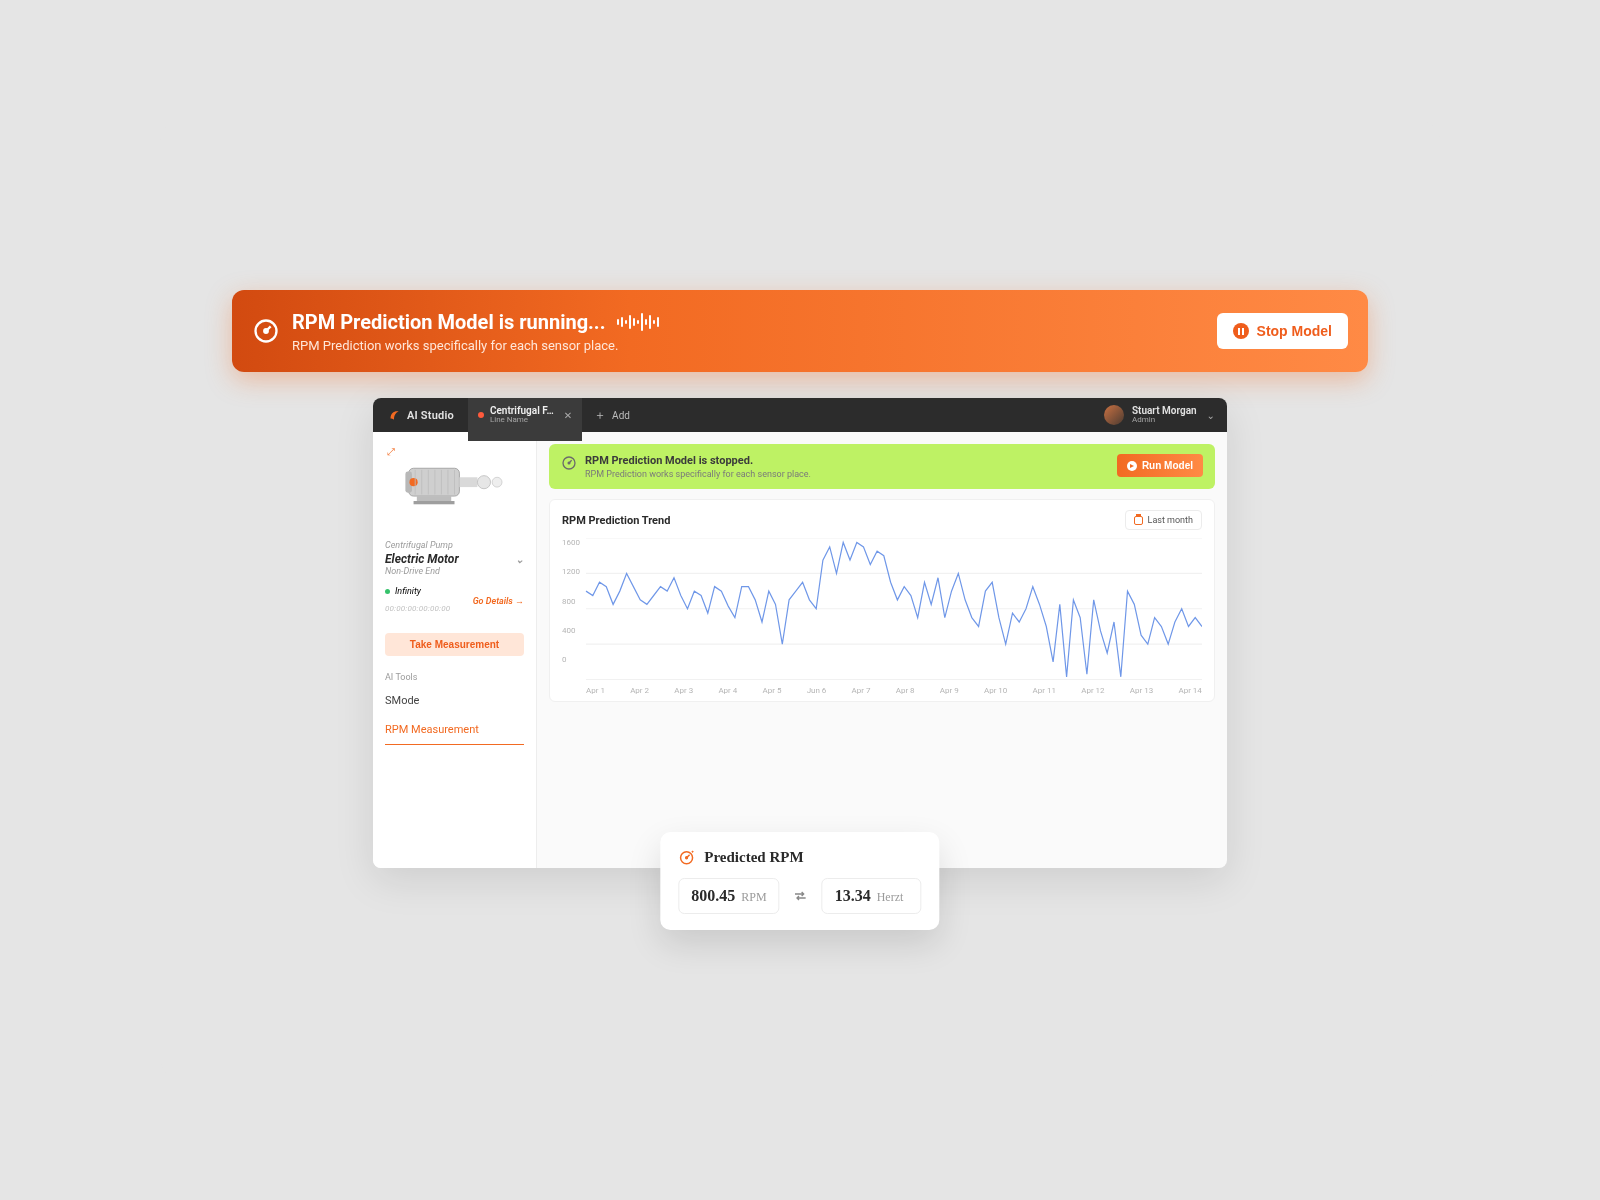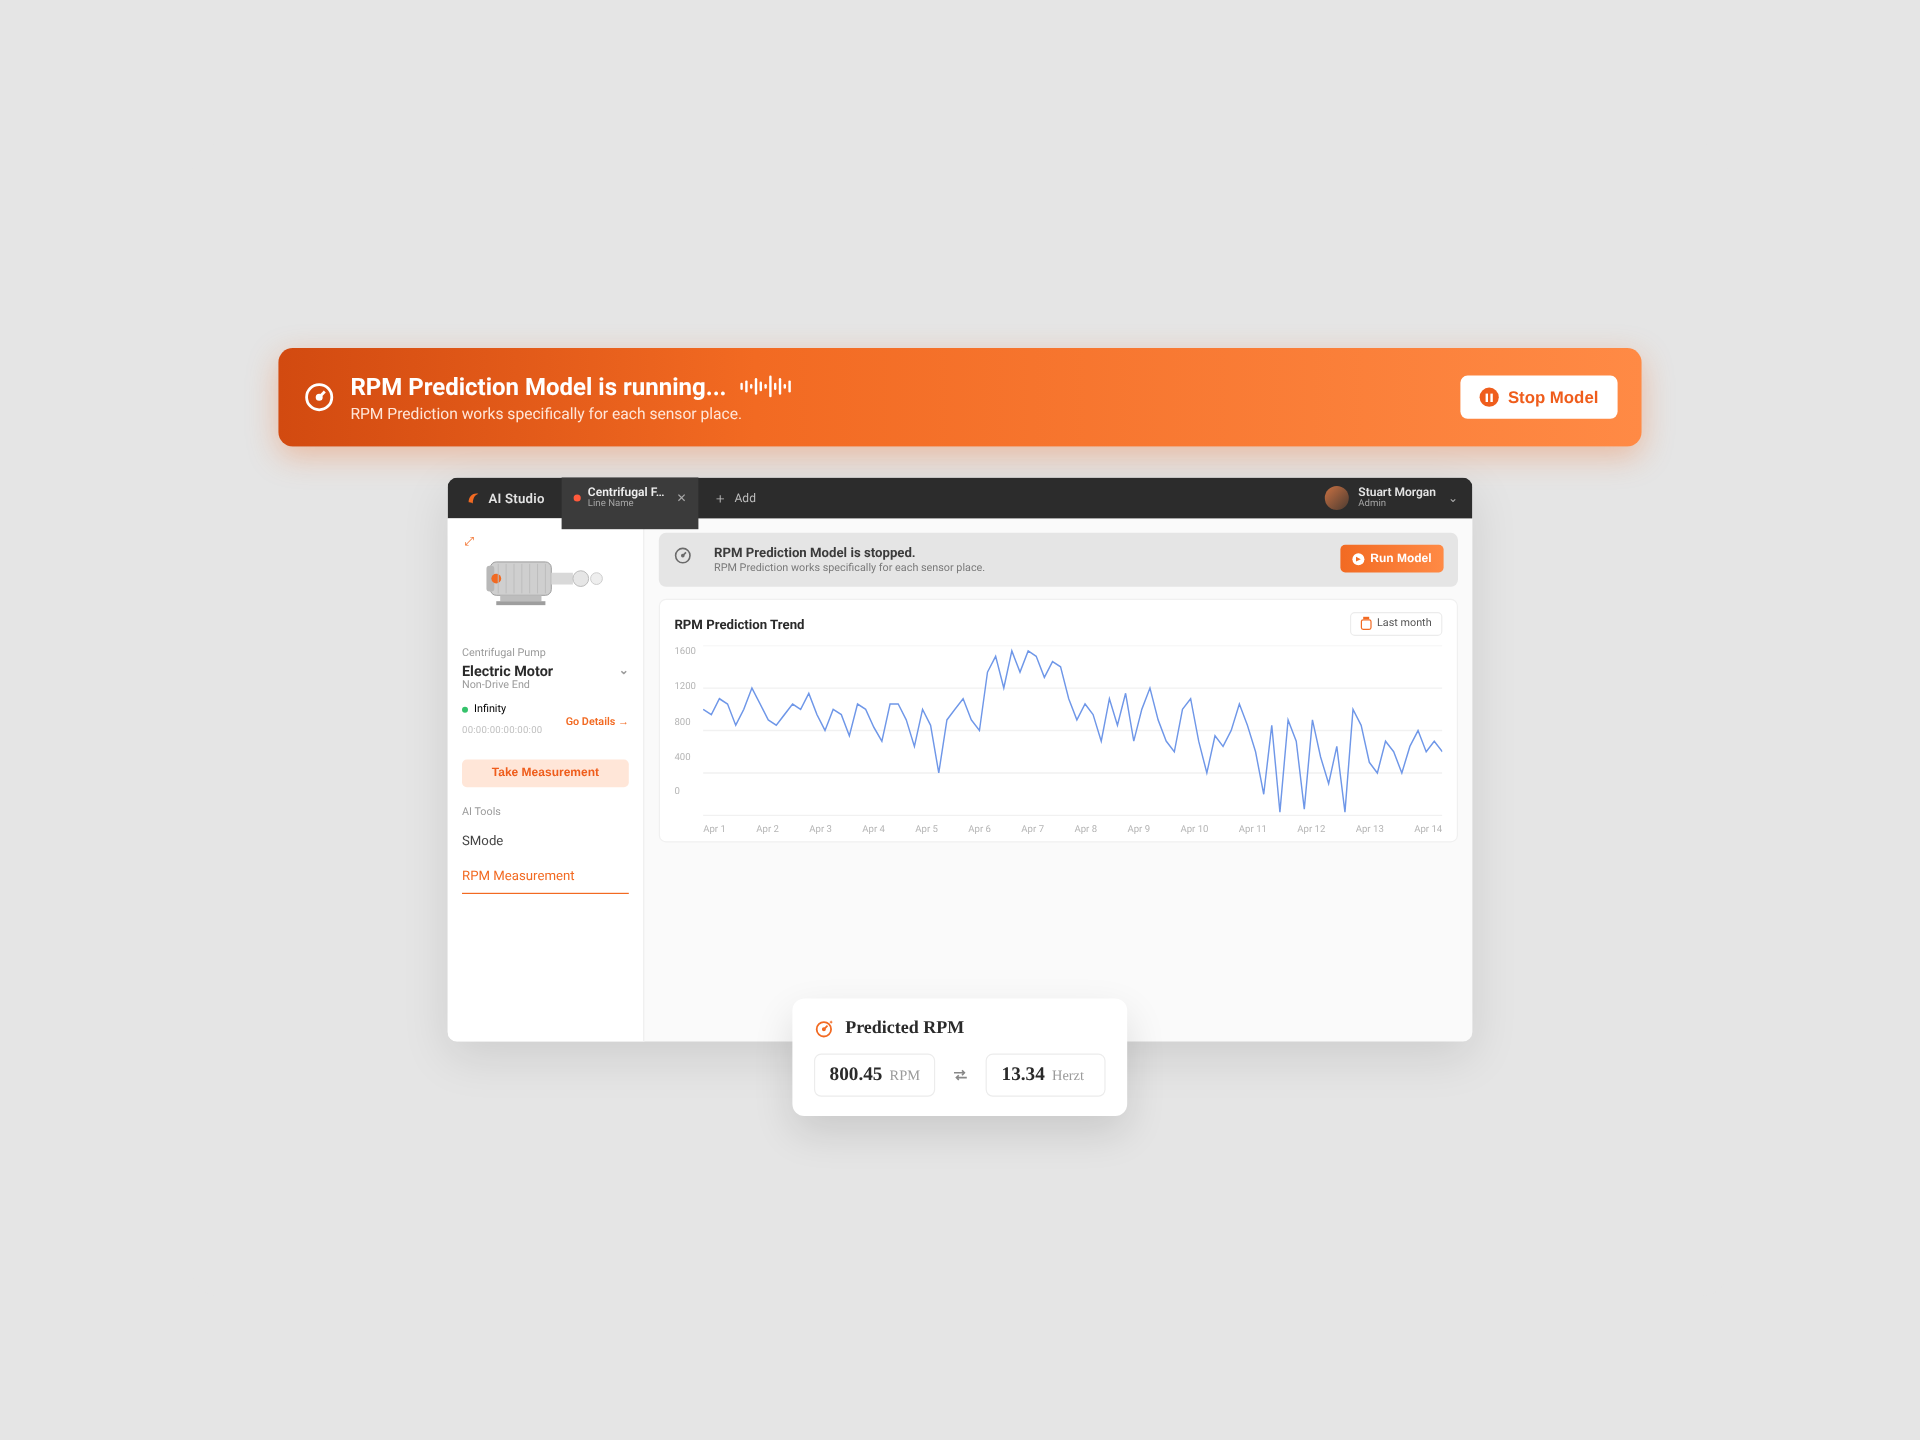--- a/index.html
+++ b/index.html
@@ -38,35 +38,35 @@
   .user .col { display:flex; flex-direction:column; line-height:1.1; }
   .user .name { font-size:10px; font-weight:600; }
   .user .role { font-size:8px; color:#a5a5a5; }
   .chev { color:#aaa; font-size:10px; margin-left:2px; }
 
   .body { display:flex; height:calc(100% - 34px); }
   .sidebar { width:164px; background:#fff; border-right:1px solid #ededed; display:flex; flex-direction:column; }
   .imgcard { margin:10px; padding:6px; position:relative; }
   .expand { position:absolute; top:4px; left:4px; color:#f26a22; font-size:10px; cursor:pointer; }
   .motor-svg { width:100%; height:70px; }
-  .meta { padding:2px 12px 8px; }
+  .meta { padding:2px 12px 8px;font-style:italic; }
   .muted { color:#9b9b9b; font-size:9px; }
   .strong { font-size:12px; font-weight:700; color:#2a2a2a; display:flex; align-items:center; justify-content:space-between; margin-top:2px; }
   .strong .cv { color:#9b9b9b; font-size:10px; }
   .row-st { margin-top:10px; display:flex; align-items:center; gap:5px; font-size:9px; }
   .row-st .sd{ width:5px; height:5px; border-radius:50%; background:#35c26b; }
   .tc { margin-top:2px; font-size:8px; color:#bfbfbf; letter-spacing:.2px; }
   .go { float:right; color:#f26a22; font-size:9px; font-weight:600; cursor:pointer; }
   .measure-btn { margin:10px 12px 12px; background:#ffe6d8; color:#ef5d1c; border:none; border-radius:4px; font-size:10px; font-weight:600; padding:6px 0; cursor:pointer; }
   .section-label { font-size:9px; color:#9b9b9b; padding:4px 12px; }
   .nav-item { font-size:11px; color:#444; padding:8px 12px; cursor:pointer; }
   .nav-item.active { color:#f26a22; border-bottom:1px solid #f26a22; margin:0 12px; padding-left:0; padding-right:0; }
 
   .main { flex:1; padding:12px; overflow:hidden; }
-  .status-card { background:#e5e5e5; border-radius:6px; padding:10px 12px; display:flex; align-items:flex-start; gap:18px; }
+  .status-card { background:#bef264; border-radius:6px; padding:10px 12px; display:flex; align-items:flex-start; gap:8px; }
   .status-card .ico { width:16px; height:16px; margin-top:1px; }
   .status-card .col { display:flex; flex-direction:column; gap:2px; }
   .status-card .t1 { font-size:11px; font-weight:700; color:#3b3b3b; }
   .status-card .t2 { font-size:9px; color:#7a7a7a; }
   .run-btn { margin-left:auto; background:linear-gradient(90deg,#f26a22,#ff8a45); color:#fff; border:none; border-radius:4px; font-size:10px; font-weight:600; padding:6px 10px; display:flex; align-items:center; gap:5px; cursor:pointer; }
   .play-ic { width:10px; height:10px; border-radius:50%; background:#fff; display:flex; align-items:center; justify-content:center; }
   .play-ic::after{ content:""; border-left:4px solid #f26a22; border-top:2.5px solid transparent; border-bottom:2.5px solid transparent; margin-left:1px; }
 
   .chart-card { margin-top:10px; background:#fff; border-radius:6px; border:1px solid #f0f0f0; padding:10px 12px 6px; }
   .chart-head { display:flex; align-items:center; justify-content:space-between;text-align:center; }
@@ -248,21 +248,21 @@
                 <line x1="24" x2="640" y1="126" y2="126" stroke="#f1f1f1"></line>
                 <path d="M24.0 47.3 L30.8 51.2 L37.5 39.4 L44.3 43.3 L51.1 59.1 L57.8 47.3 L64.6 31.5 L71.4 43.3 L78.2 55.1 L84.9 59.1 L91.7 51.2 L98.5 43.3 L105.2 47.3 L112.0 35.4 L118.8 51.2 L125.5 63.0 L132.3 47.3 L139.1 51.2 L145.8 66.9 L152.6 43.3 L159.4 47.3 L166.2 60.6 L172.9 70.9 L179.7 43.3 L186.5 43.3 L193.2 55.1 L200.0 74.8 L206.8 47.3 L213.5 59.1 L220.3 94.5 L227.1 55.1 L233.8 47.3 L240.6 39.4 L247.4 55.1 L254.2 63.0 L260.9 19.7 L267.7 7.9 L274.5 31.5 L281.2 3.9 L288.0 19.7 L294.8 3.9 L301.5 7.9 L308.3 23.6 L315.1 11.8 L321.8 15.8 L328.6 39.4 L335.4 55.1 L342.2 43.3 L348.9 51.2 L355.7 70.9 L362.5 39.4 L369.2 59.1 L376.0 35.4 L382.8 70.9 L389.5 47.3 L396.3 31.5 L403.1 55.1 L409.8 70.9 L416.6 78.8 L423.4 47.3 L430.2 39.4 L436.9 70.9 L443.7 94.5 L450.5 66.9 L457.2 74.8 L464.0 63.0 L470.8 43.3 L477.5 59.1 L484.3 78.8 L491.1 110.3 L497.8 59.1 L504.6 123.6 L511.4 55.1 L518.2 70.9 L524.9 121.3 L531.7 55.1 L538.5 82.7 L545.2 102.4 L552.0 74.8 L558.8 123.6 L565.5 47.3 L572.3 59.1 L579.1 86.6 L585.8 94.5 L592.6 70.9 L599.4 78.8 L606.2 94.5 L612.9 74.8 L619.7 63.0 L626.5 78.8 L633.2 70.9 L640.0 78.8 " fill="none" stroke="#6f97e8" stroke-width="1.2"></path>
               </svg>
           </div>
           <div class="xlabels" id="xlabels">
               <span>Apr 1</span>
               <span>Apr 2</span>
               <span>Apr 3</span>
               <span>Apr 4</span>
               <span>Apr 5</span>
-              <span>Apr 6</span>
+              <span>Jun 6</span>
               <span>Apr 7</span>
               <span>Apr 8</span>
               <span>Apr 9</span>
               <span>Apr 10</span>
               <span>Apr 11</span>
               <span>Apr 12</span>
               <span>Apr 13</span>
               <span>Apr 14</span>
             </div>
         </div>

